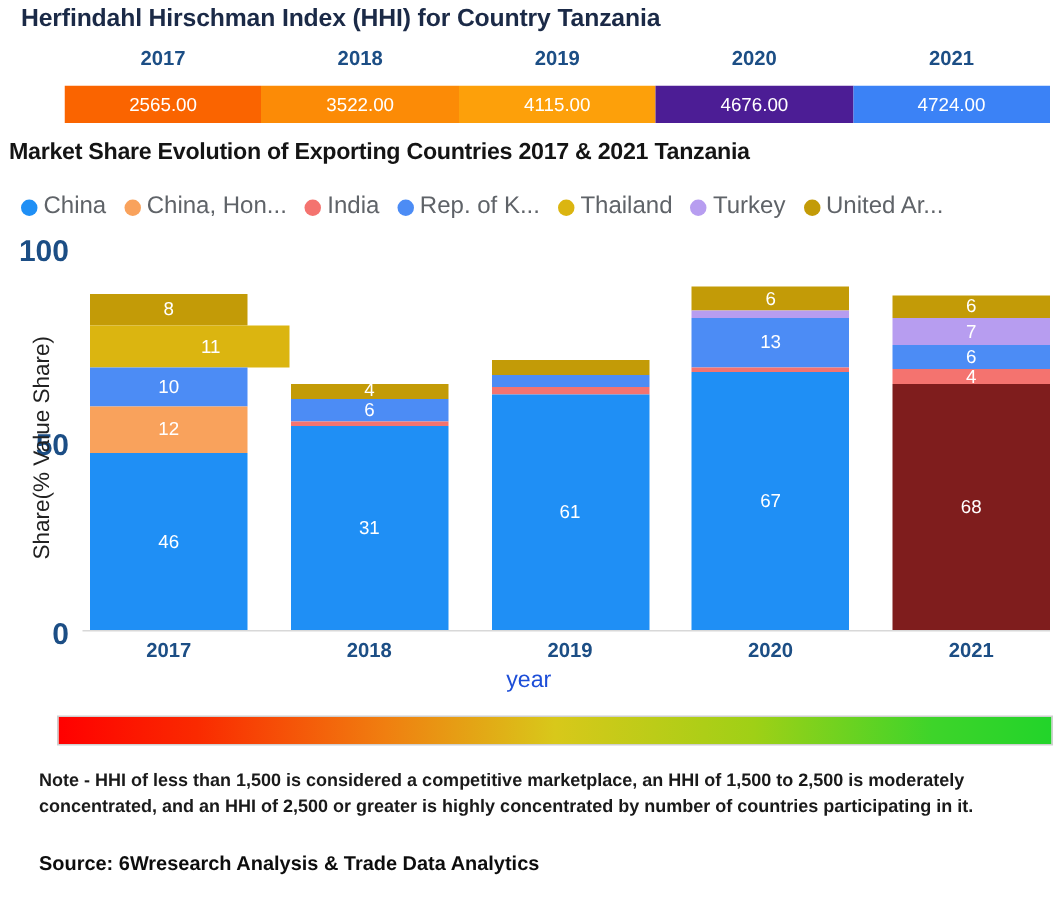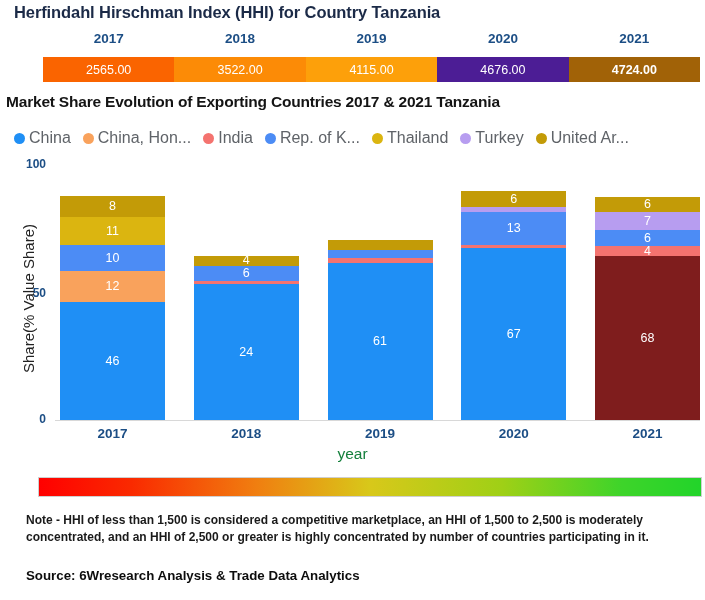--- a/index.html
+++ b/index.html
@@ -50,21 +50,21 @@
     width:11px;height:11px;border-radius:50%;display:inline-block;margin-right:4px;flex:none;
   }
   #legend .lbl{
     font-size:16px;color:#5f6368;font-weight:400;
   }
 
   #plot{
     position:absolute; left:0px; top:150px; width:705px; height:290px;
   }
   .ylab{
-    position:absolute; font-size:12px; font-weight:700; color:#1c4e85;
+    position:absolute; font-size:20px; font-weight:700; color:#1c4e85;
     text-align:right; width:46px;
   }
   #ytitle{
     position:absolute; left:-92px; top:140px; width:240px;
     transform:rotate(-90deg);
     font-size:15px; color:#222; text-align:center;
   }
   #axisline{
     position:absolute; left:55px; top:270px; width:645px; height:1px;
     background:#d8d8d8;
@@ -84,21 +84,21 @@
     width:100%; display:flex; align-items:center; justify-content:center;
     color:#ffffff; font-size:12.5px; line-height:1;
     overflow:hidden;
   }
   .xlab{
     position:absolute; top:276px; width:105px; text-align:center;
     font-size:13.5px; font-weight:700; color:#1c4e85;
   }
   #xtitle{
     position:absolute; left:0; top:445px; width:705px; text-align:center;
-    font-size:15.5px; color:#15803d;
+    font-size:15.5px; color:#1d4ed8;
   }
 
   
   #gradbar{
     position:absolute; left:38px; top:477px; width:662px; height:18px;
     background:linear-gradient(to right,#ff0000 0%,#fa2a00 14%,#f07f10 33%,#d8c81a 50%,#9fd016 70%,#3ed42a 88%,#22d42a 100%);
     border:1px solid #cfcfcf;
   }
   #note{
     position:absolute; left:26px; top:512px; width:665px;
@@ -120,21 +120,21 @@
     <div class="yr">2019</div>
     <div class="yr">2020</div>
     <div class="yr">2021</div>
   </div>
 
 <div id="hhi-bar">
     <div class="cell" style="background: rgb(250, 100, 0);">2565.00</div>
     <div class="cell" style="background: rgb(252, 139, 6);">3522.00</div>
     <div class="cell" style="background: rgb(253, 160, 10);">4115.00</div>
     <div class="cell" style="background: #4c1d95;">4676.00</div>
-    <div class="cell" style="background: #a16207; font-weight: bold;">4724.00</div>
+    <div class="cell" style="background: #3b82f6;">4724.00</div>
   </div>
 
 <div id="ms-title">Market Share Evolution of Exporting Countries 2017 &amp; 2021 Tanzania</div>
 
 <div id="legend">
     <div class="lg">
       <span class="dot" style="background: rgb(31, 143, 245);"></span>
       <span class="lbl">China</span>
     </div>
     <div class="lg">
@@ -174,33 +174,33 @@
         <div class="bar" style="height: 223.59px;">
           <div class="seg" style="background: rgb(31, 143, 245); height: 118.22px;">
             <span>46</span>
           </div>
           <div class="seg" style="background: rgb(249, 162, 92); height: 30.84px;">
             <span>12</span>
           </div>
           <div class="seg" style="background: rgb(76, 140, 245); height: 25.7px; align-items: center;">
             <span>10</span>
           </div>
-          <div class="seg" style="background: rgb(219, 181, 16); height: 28.27px;">
+          <div class="seg" style="background: rgb(219, 181, 16); height: 28.27px; padding-left: 28px;">
             <span>11</span>
           </div>
           <div class="seg" style="background: rgb(195, 155, 7); height: 20.56px;">
             <span>8</span>
           </div>
         </div>
         <div class="xlab">2017</div>
       </div>
       <div class="barcol">
         <div class="bar" style="height: 164.48px;">
           <div class="seg" style="background: rgb(31, 143, 245); height: 136.21px;">
-            <span>24</span>
+            <span>31</span>
           </div>
           <div class="seg" style="background: rgb(244, 115, 111); height: 2.57px;"></div>
           <div class="seg" style="background: rgb(76, 140, 245); height: 15.42px;">
             <span>6</span>
           </div>
           <div class="seg" style="background: rgb(195, 155, 7); height: 10.28px;">
             <span>4</span>
           </div>
         </div>
         <div class="xlab">2018</div>

